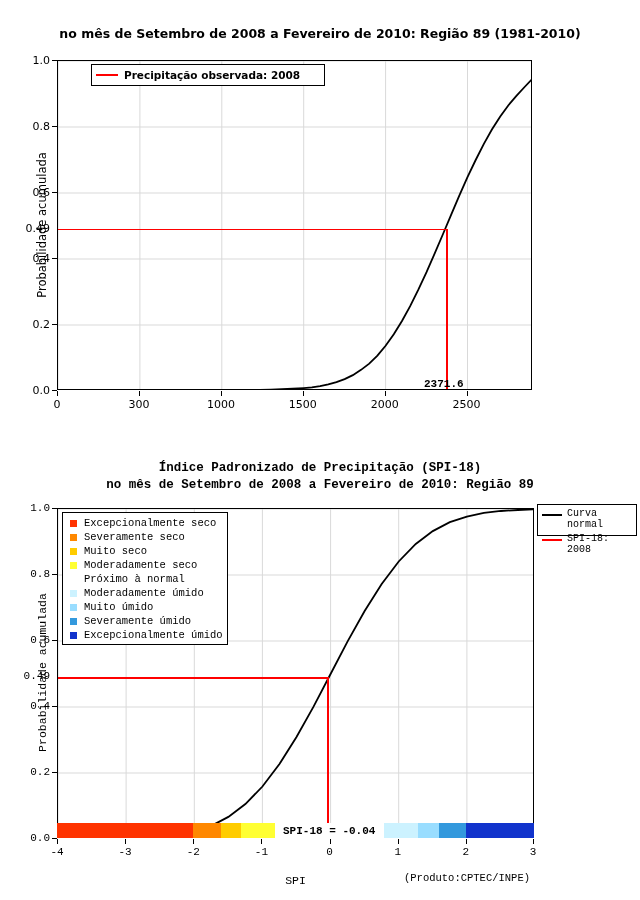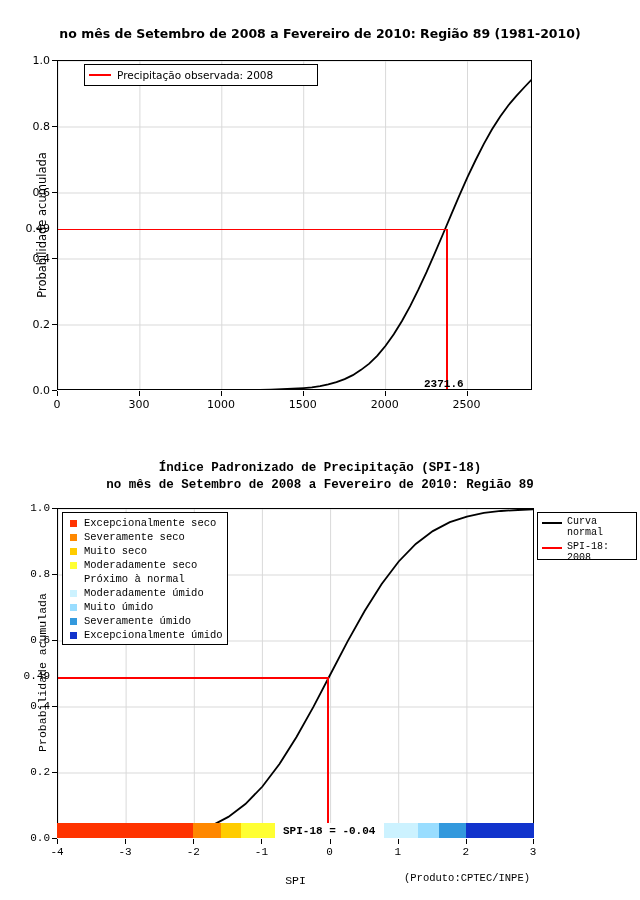--- a/index.html
+++ b/index.html
@@ -127,21 +127,21 @@
     <div class="lbl-x" style="left:138.9px;top:398px;">300</div>
     <div class="lbl-x" style="left:220.9px;top:398px;">1000</div>
     <div class="lbl-x" style="left:302.8px;top:398px;">1500</div>
     <div class="lbl-x" style="left:384.7px;top:398px;">2000</div>
     <div class="lbl-x" style="left:466.6px;top:398px;">2500</div>
 
     <div class="annot" style="left:424px;top:378px;">2371.6</div>
 
     <div class="axis-title-y" style="left:-58px;top:218px;width:200px;text-align:center;">Probabilidade acumulada</div>
 
-    <div class="legend" style="left:84px;top:64px;width:234px;height:22px;">
+    <div class="legend" style="left:91px;top:64px;width:234px;height:22px;font-weight:bold;">
       <div class="row" style="height:20px;">
         <span class="swatch-line"></span>
         <span class="txt">Precipitação observada: 2008</span>
       </div>
     </div>
   </div>
 
   <div class="chart" style="left:0;top:450px;width:640px;height:450px;font-family:Liberation Mono, monospace;">
 
     <div class="title" style="top:10px;">Índice Padronizado de Precipitação (SPI-18)</div>
@@ -252,21 +252,21 @@
         <div class="row">
           <span class="dot" style="background: rgb(51, 153, 221);"></span>
           <span class="txt">Severamente úmido</span>
         </div>
         <div class="row">
           <span class="dot" style="background: rgb(17, 51, 204);"></span>
           <span class="txt">Excepcionalmente úmido</span>
         </div>
       </div>
 
-    <div class="legend2" style="left:537px;top:62px;width:100px;height:48px;">
+    <div class="legend2" style="left:537px;top:54px;width:100px;height:32px;">
       <div class="row">
         <span class="swl"></span>
         <span class="t">Curva
 normal</span>
       </div>
       <div class="row">
         <span class="swl red"></span>
         <span class="t">SPI-18: 2008</span>
       </div>
     </div>

